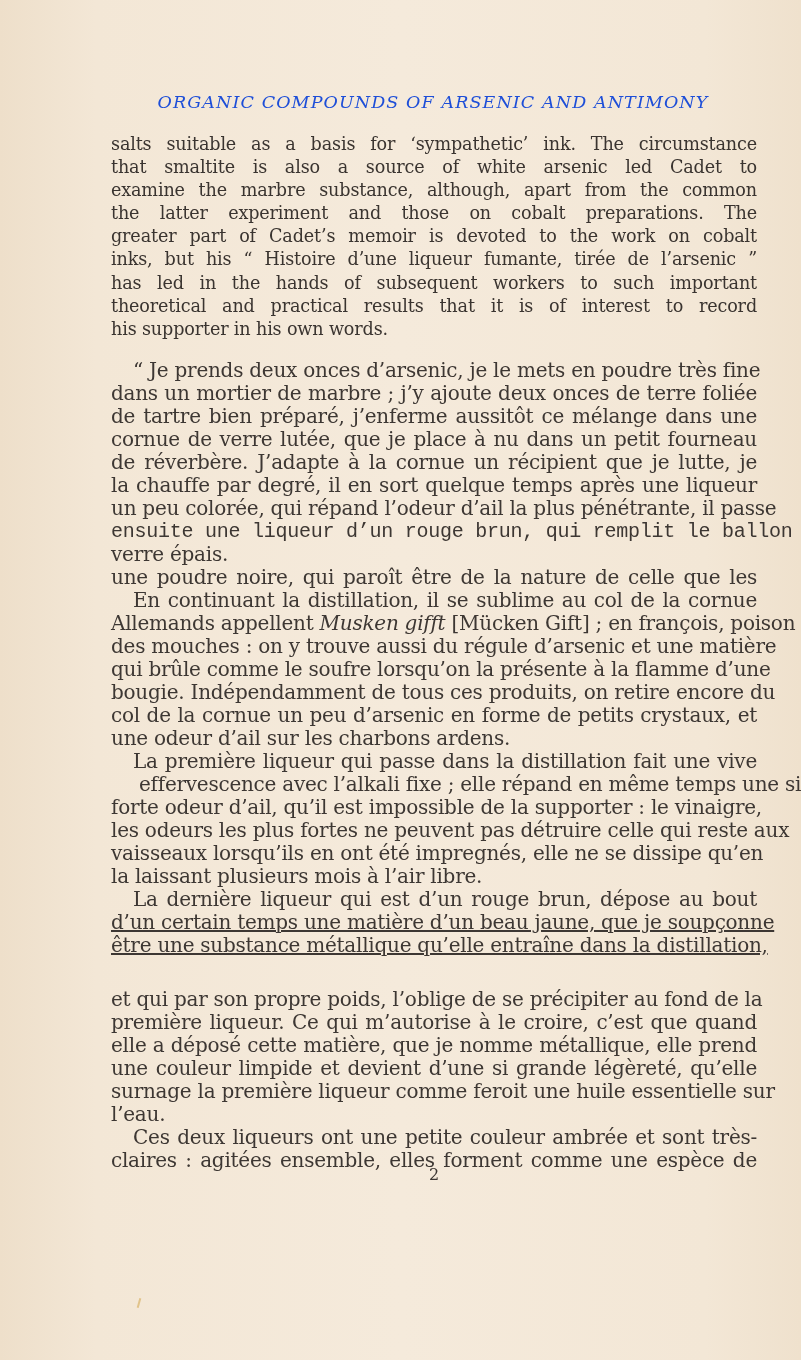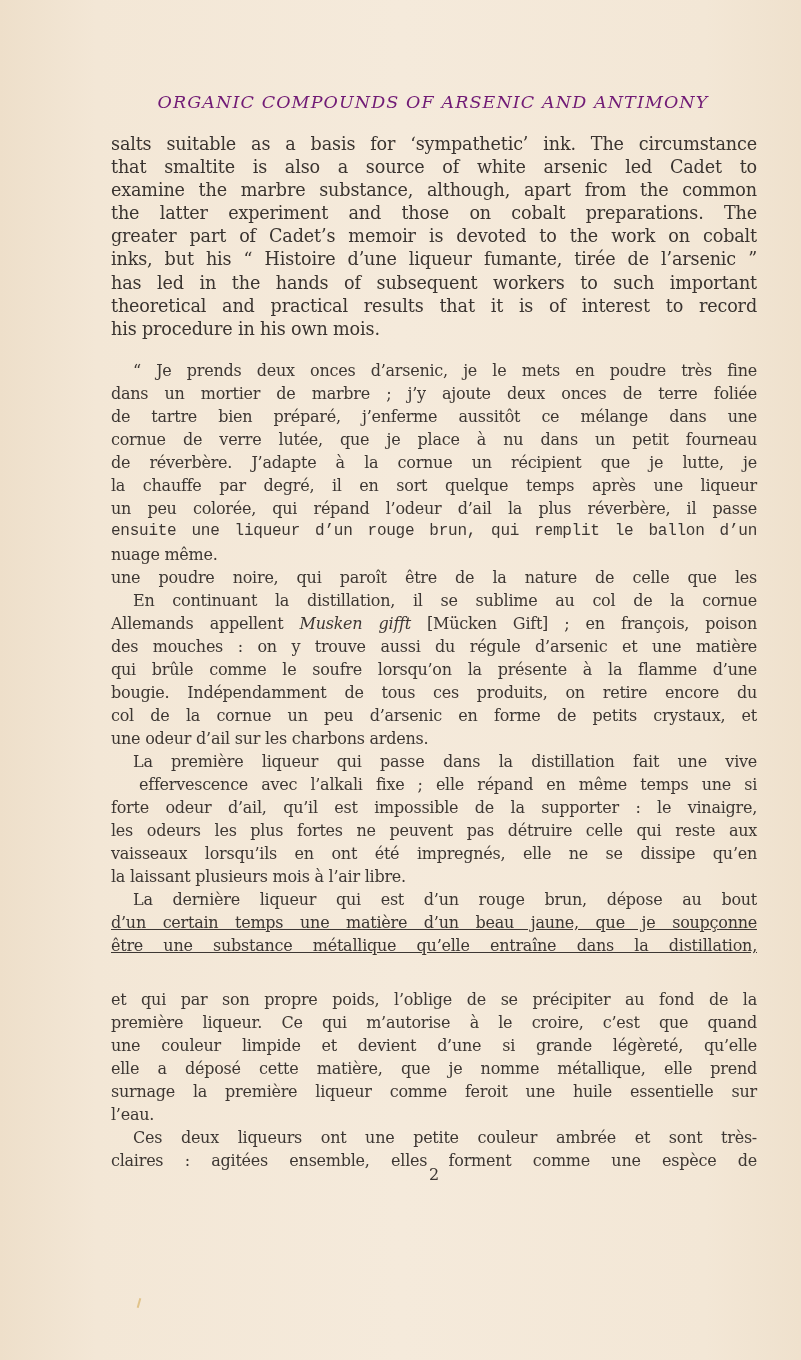--- a/index.html
+++ b/index.html
@@ -20,21 +20,21 @@
       position: absolute;
       left: 111px;
       top: 88px;
       width: 646px;
     }
     .running-head {
       font-family: "DejaVu Serif", serif;
       font-style: italic;
       font-size: 17.5px;
       letter-spacing: 1.1px;
-      color: #701a75;
+      color: #1d4ed8;
       white-space: nowrap;
       text-align: center;
       height: 28px;
       line-height: 28px;
       margin-left: -2px;
     }
     .intro {
       margin-top: 17px;
       font-size: 17.6px;
       line-height: 23.1px;
@@ -47,21 +47,21 @@
       display: block;
       text-align: justify;
       text-align-last: justify;
       white-space: nowrap;
     }
     .intro .line.last {
       text-align-last: left;
     }
     .quote {
       margin-top: 18px;
-      font-size: 16px;
+      font-size: 20px;
       line-height: 23px;
       color: #3d3733;
       letter-spacing: -0.25px;
     }
     .quote .para {
       margin: 0;
     }
     .quote .line {
       display: block;
       text-align: justify;
@@ -105,34 +105,34 @@
 
   <div class="intro" id="intro">
       <span class="line" style="display: block; text-align-last: justify;">salts suitable as a basis for ‘sympathetic’ ink.  The circumstance</span>
       <span class="line" style="display: block; text-align-last: justify;">that smaltite is also a source of white arsenic led Cadet to</span>
       <span class="line" style="display: block; text-align-last: justify;">examine the marbre substance, although, apart from the common</span>
       <span class="line" style="display: block; text-align-last: justify;">the latter experiment and those on cobalt preparations.  The</span>
       <span class="line" style="display: block; text-align-last: justify;">greater part of Cadet’s memoir is devoted to the work on cobalt</span>
       <span class="line" style="display: block; text-align-last: justify;">inks, but his “ Histoire d’une liqueur fumante, tirée de l’arsenic ”</span>
       <span class="line" style="display: block; text-align-last: justify;">has led in the hands of subsequent workers to such important</span>
       <span class="line" style="display: block; text-align-last: justify;">theoretical and practical results that it is of interest to record</span>
-      <span class="line last" style="display: block; text-align-last: left;">his procedure in his own mois.</span>
+      <span class="line last" style="display: block; text-align-last: left;">his supporter in his own words.</span>
     </div>
 
   <div class="quote" id="quote">
       <div class="para">
         <span class="line indent" style="display: block; text-align-last: justify;">“ Je prends deux onces d’arsenic, je le mets en poudre très fine</span>
         <span class="line" style="display: block; text-align-last: justify;">dans un mortier de marbre ; j’y ajoute deux onces de terre foliée</span>
         <span class="line" style="display: block; text-align-last: justify;">de tartre bien préparé, j’enferme aussitôt ce mélange dans une</span>
         <span class="line" style="display: block; text-align-last: justify;">cornue de verre lutée, que je place à nu dans un petit fourneau</span>
         <span class="line" style="display: block; text-align-last: justify;">de réverbère.  J’adapte à la cornue un récipient que je lutte, je</span>
         <span class="line" style="display: block; text-align-last: justify;">la chauffe par degré, il en sort quelque temps après une liqueur</span>
-        <span class="line" style="display: block; text-align-last: justify;">un peu colorée, qui répand l’odeur d’ail la plus réverbère, il passe</span>
+        <span class="line" style="display: block; text-align-last: justify;">un peu colorée, qui répand l’odeur d’ail la plus pénétrante, il passe</span>
         <span class="line" style="display: block; text-align-last: justify; font-family: Liberation Mono, monospace;">ensuite une liqueur d’un rouge brun, qui remplit le ballon d’un</span>
-        <span class="line last" style="display: block; text-align-last: left;">nuage même.</span>
+        <span class="line last" style="display: block; text-align-last: left;">verre épais.</span>
       </div>
       <div class="para">
         <span class="line" style="display: block; text-align-last: justify;">une poudre noire, qui paroît être de la nature de celle que les</span>
         <span class="line indent" style="display: block; text-align-last: justify;">En continuant la distillation, il se sublime au col de la cornue</span>
         <span class="line" style="display: block; text-align-last: justify;">Allemands appellent <em class="it">Musken gifft</em> [Mücken Gift] ; en françois, poison</span>
         <span class="line" style="display: block; text-align-last: justify;">des mouches : on y trouve aussi du régule d’arsenic et une matière</span>
         <span class="line" style="display: block; text-align-last: justify;">qui brûle comme le soufre lorsqu’on la présente à la flamme d’une</span>
         <span class="line" style="display: block; text-align-last: justify;">bougie.  Indépendamment de tous ces produits, on retire encore du</span>
         <span class="line" style="display: block; text-align-last: justify;">col de la cornue un peu d’arsenic en forme de petits crystaux, et</span>
         <span class="line last" style="display: block; text-align-last: left;">une odeur d’ail sur les charbons ardens.</span>
@@ -144,22 +144,22 @@
         <span class="line" style="display: block; text-align-last: justify;">les odeurs les plus fortes ne peuvent pas détruire celle qui reste aux</span>
         <span class="line" style="display: block; text-align-last: justify;">vaisseaux lorsqu’ils en ont été impregnés, elle ne se dissipe qu’en</span>
         <span class="line last" style="display: block; text-align-last: left;">la laissant plusieurs mois à l’air libre.</span>
       </div>
       <div class="para">
         <span class="line indent" style="display: block; text-align-last: justify;">La dernière liqueur qui est d’un rouge brun, dépose au bout</span>
         <span class="line" style="display: block; text-align-last: justify; text-decoration: underline;">d’un certain temps une matière d’un beau jaune, que je soupçonne</span>
         <span class="line" style="display: block; text-align-last: justify; text-decoration: underline;">être une substance métallique qu’elle entraîne dans la distillation,</span>
         <span class="line" style="display: block; text-align-last: justify; margin-top: 31px;">et qui par son propre poids, l’oblige de se précipiter au fond de la</span>
         <span class="line" style="display: block; text-align-last: justify;">première liqueur.  Ce qui m’autorise à le croire, c’est que quand</span>
+        <span class="line" style="display: block; text-align-last: justify;">elle a déposé cette matière, que je nomme métallique, elle prend</span>
         <span class="line" style="display: block; text-align-last: justify;">une couleur limpide et devient d’une si grande légèreté, qu’elle</span>
-        <span class="line" style="display: block; text-align-last: justify;">elle a déposé cette matière, que je nomme métallique, elle prend</span>
         <span class="line" style="display: block; text-align-last: justify;">surnage la première liqueur comme feroit une huile essentielle sur</span>
         <span class="line last" style="display: block; text-align-last: left;">l’eau.</span>
       </div>
       <div class="para">
         <span class="line indent" style="display: block; text-align-last: justify;">Ces deux liqueurs ont une petite couleur ambrée et sont très-</span>
         <span class="line" style="display: block; text-align-last: justify;">claires : agitées ensemble, elles forment comme une espèce de</span>
       </div>
     </div>
 </div>
 

